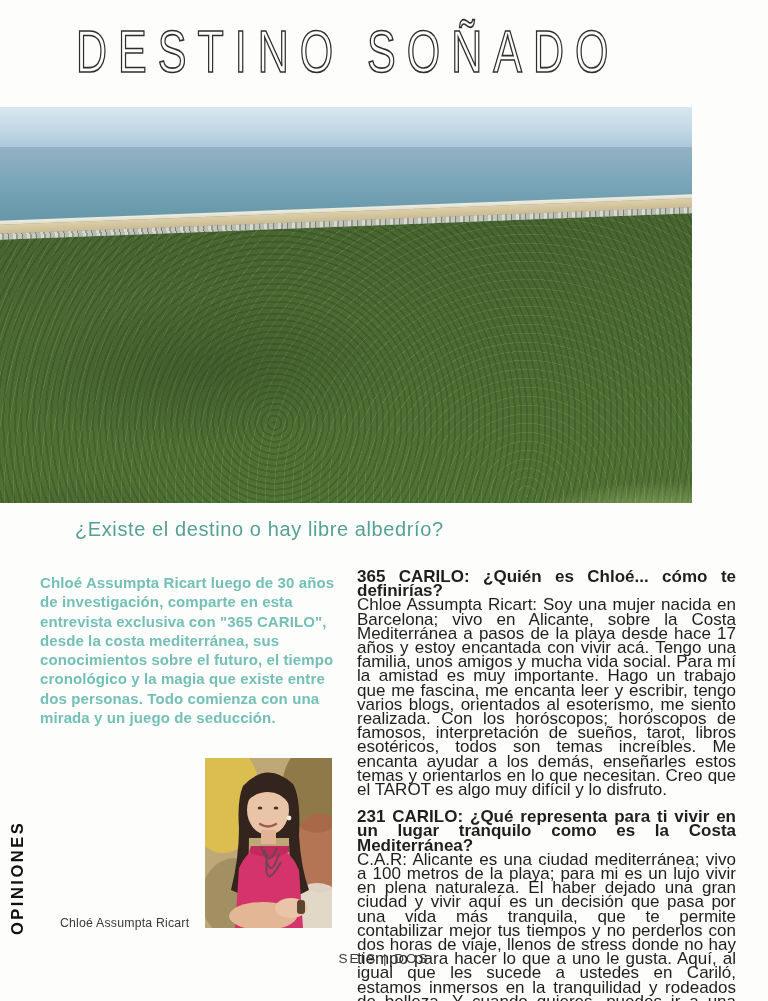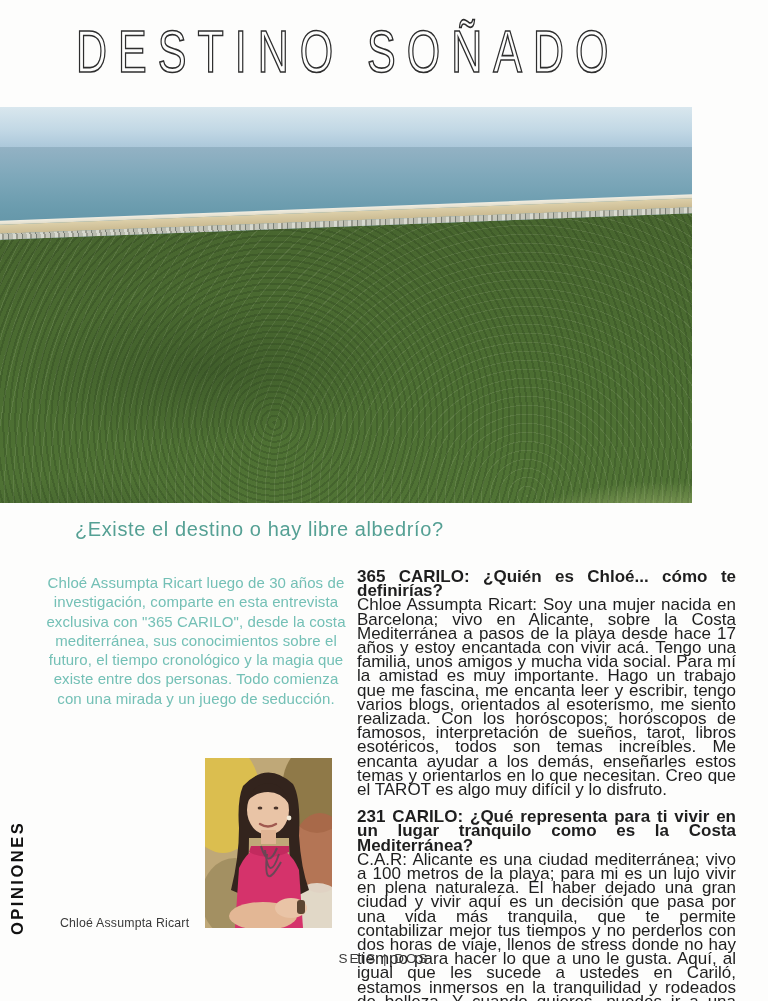--- a/index.html
+++ b/index.html
@@ -62,21 +62,21 @@
 
   
   .headline{
     position:absolute;left:75px;top:518px;width:560px;
     font-size:20px;letter-spacing:.6px;font-weight:400;
   }
 
   
   .intro{
     position:absolute;left:40px;top:573px;width:312px;
-    font-size:15px;line-height:19.3px;font-weight:400;letter-spacing:.1px;text-align:center;
+    font-size:15px;line-height:19.3px;font-weight:700;letter-spacing:.1px;
   }
 
   
   .interview{
     position:absolute;left:357px;top:570px;width:379px;
     font-size:17px;line-height:14.2px;color:#1e1e1e;
     text-align:justify;
   }
   .interview p{margin:0;}
   .interview .q{font-weight:700;}

